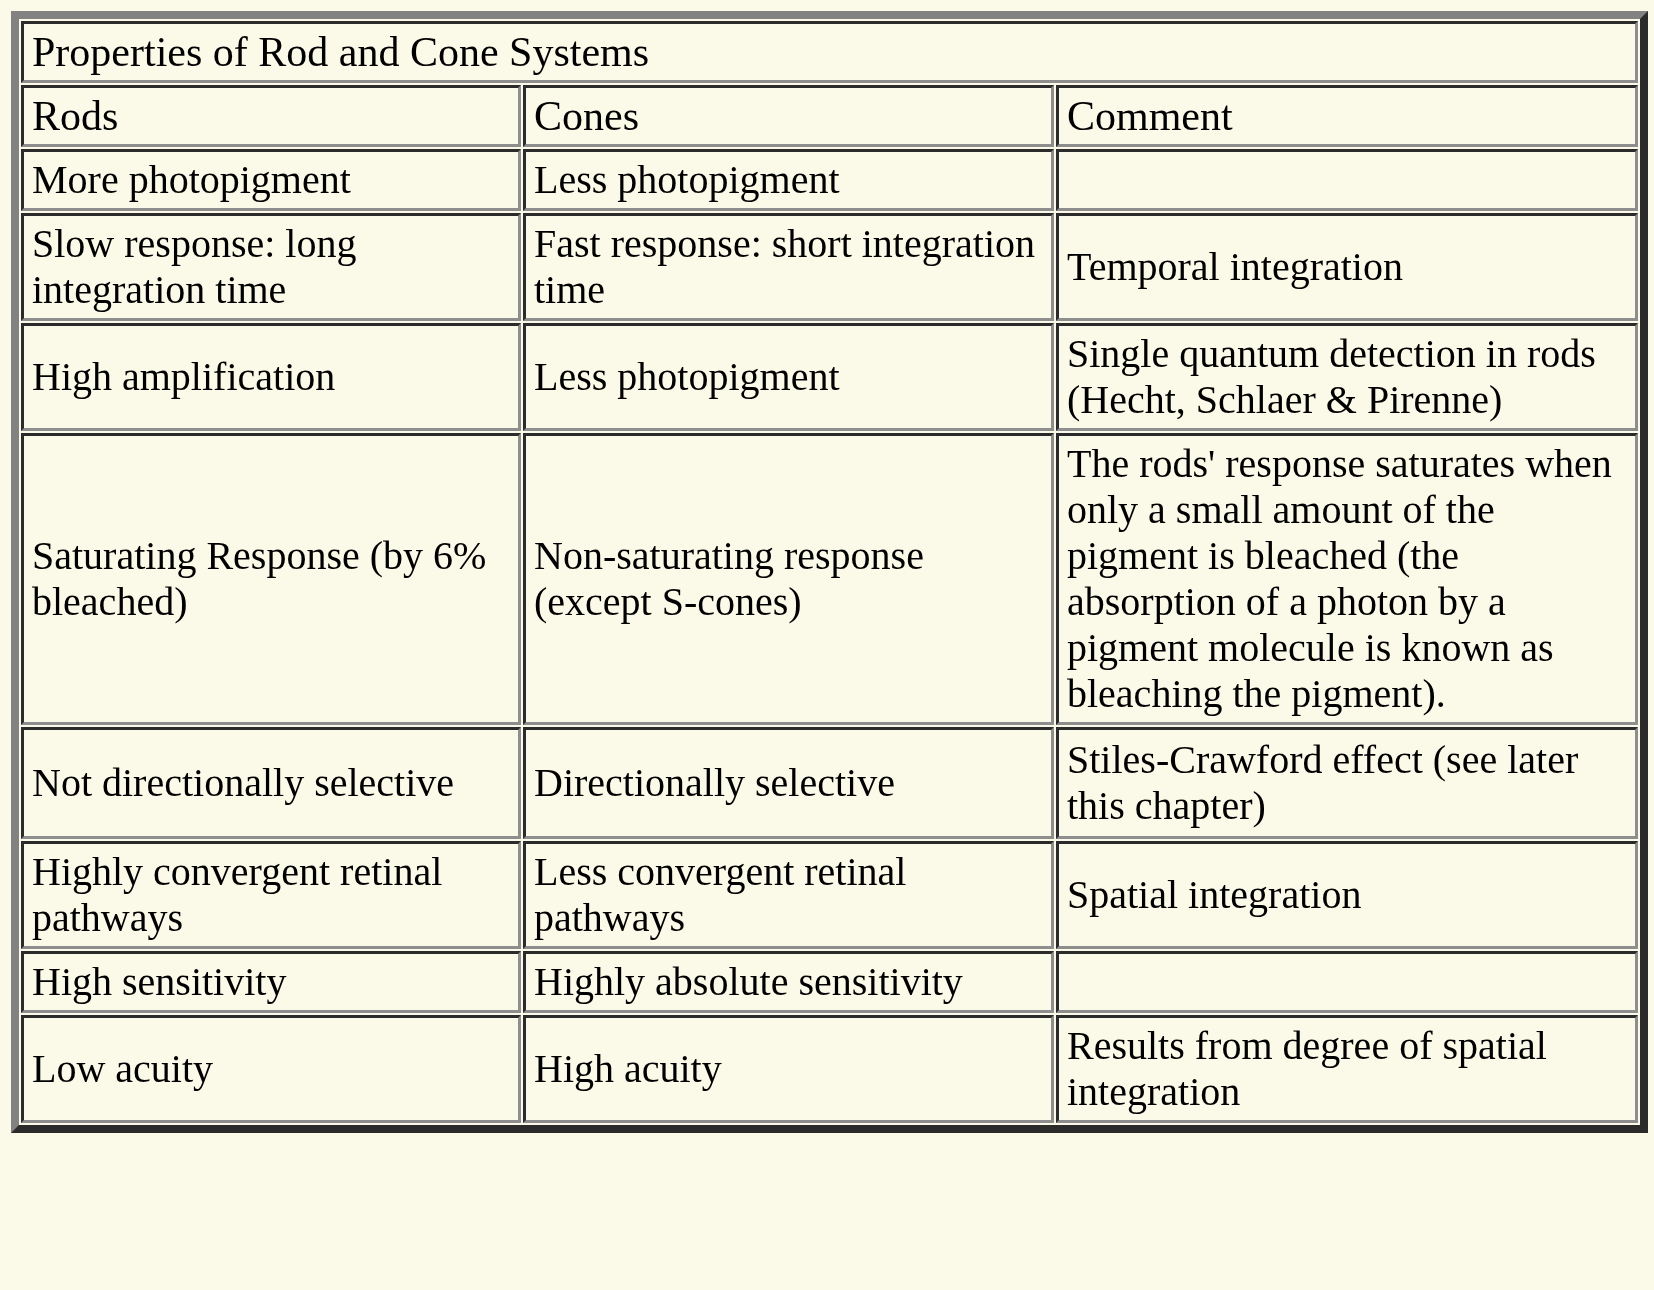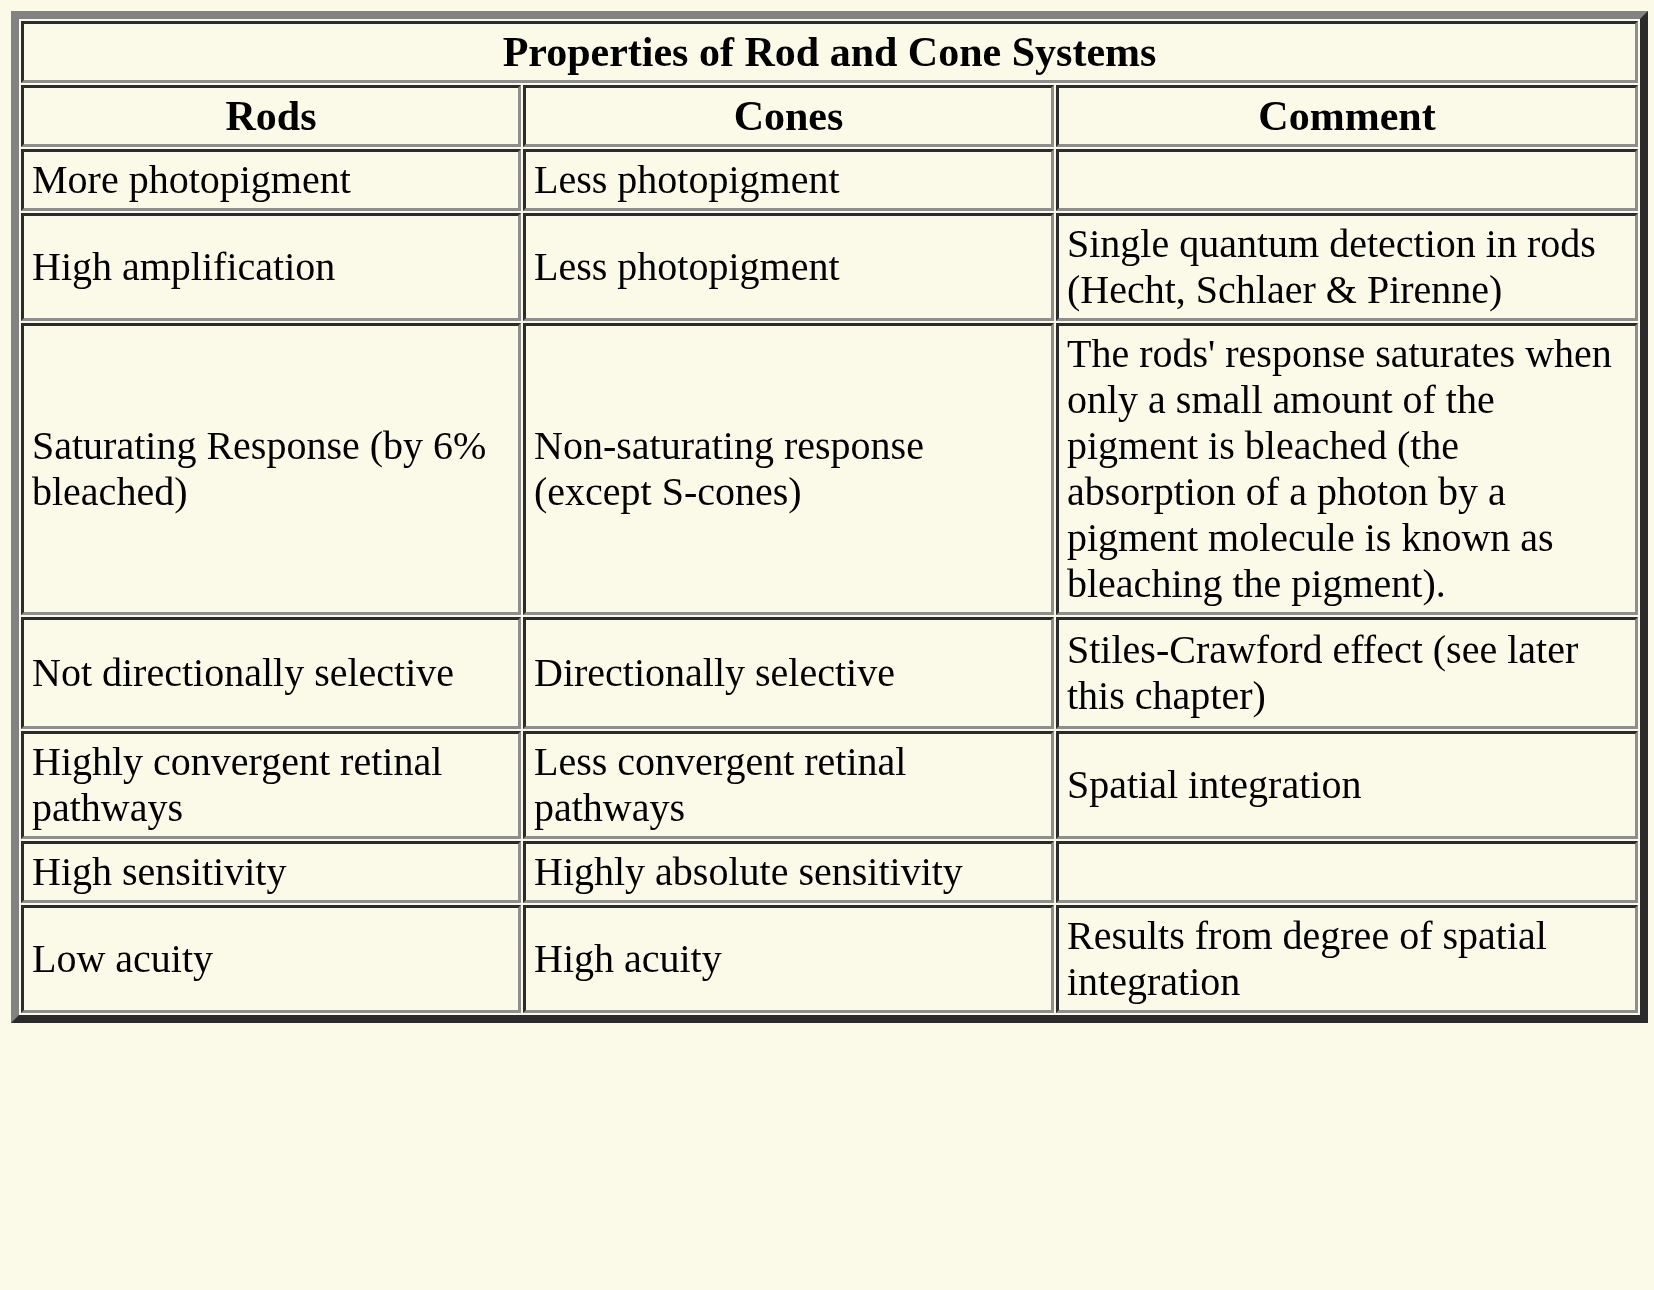--- a/index.html
+++ b/index.html
@@ -37,22 +37,22 @@
     border-bottom:3px solid var(--cell-light);
     border-right:3px solid var(--cell-light);
     padding:5px 8px;
     vertical-align:middle;
     font-size:40px;
     line-height:46px;
     word-spacing:normal;
   }
   th{
     font-size:42px;
-    font-weight:bold;
-    text-align:center;
+    font-weight:normal;
+    text-align:left;
   }
   td{text-align:left;}
   tr.r-title{height:62px;}
   tr.r-header{height:62px;padding-left:44px;}
   tr.r0{height:58px;}
   tr.r1{height:106px;}
   tr.r2{height:108px;}
   tr.r3{height:290px;}
   tr.r4{height:112px;border-radius:23px;}
   tr.r5{height:106px;margin-left:15px;}
@@ -77,20 +77,25 @@
       <tr class="r-header">
         <th>Rods</th>
         <th>Cones</th>
         <th>Comment</th>
       </tr>
       <tr class="r0">
         <td>More photopigment</td>
         <td>Less photopigment</td>
         <td></td>
       </tr>
+      <tr class="r1">
+        <td>Slow response: long integration time</td>
+        <td>Fast response: short integration time</td>
+        <td>Temporal integration</td>
+      </tr>
       <tr class="r2">
         <td>High amplification</td>
         <td>Less photopigment</td>
         <td>Single quantum detection in rods (Hecht, Schlaer &amp; Pirenne)</td>
       </tr>
       <tr class="r3">
         <td>Saturating Response (by 6% bleached)</td>
         <td>Non-saturating response (except S-cones)</td>
         <td>The rods' response saturates when only a small amount of the pigment is bleached (the absorption of a photon by a pigment molecule is known as bleaching the pigment).</td>
       </tr>

